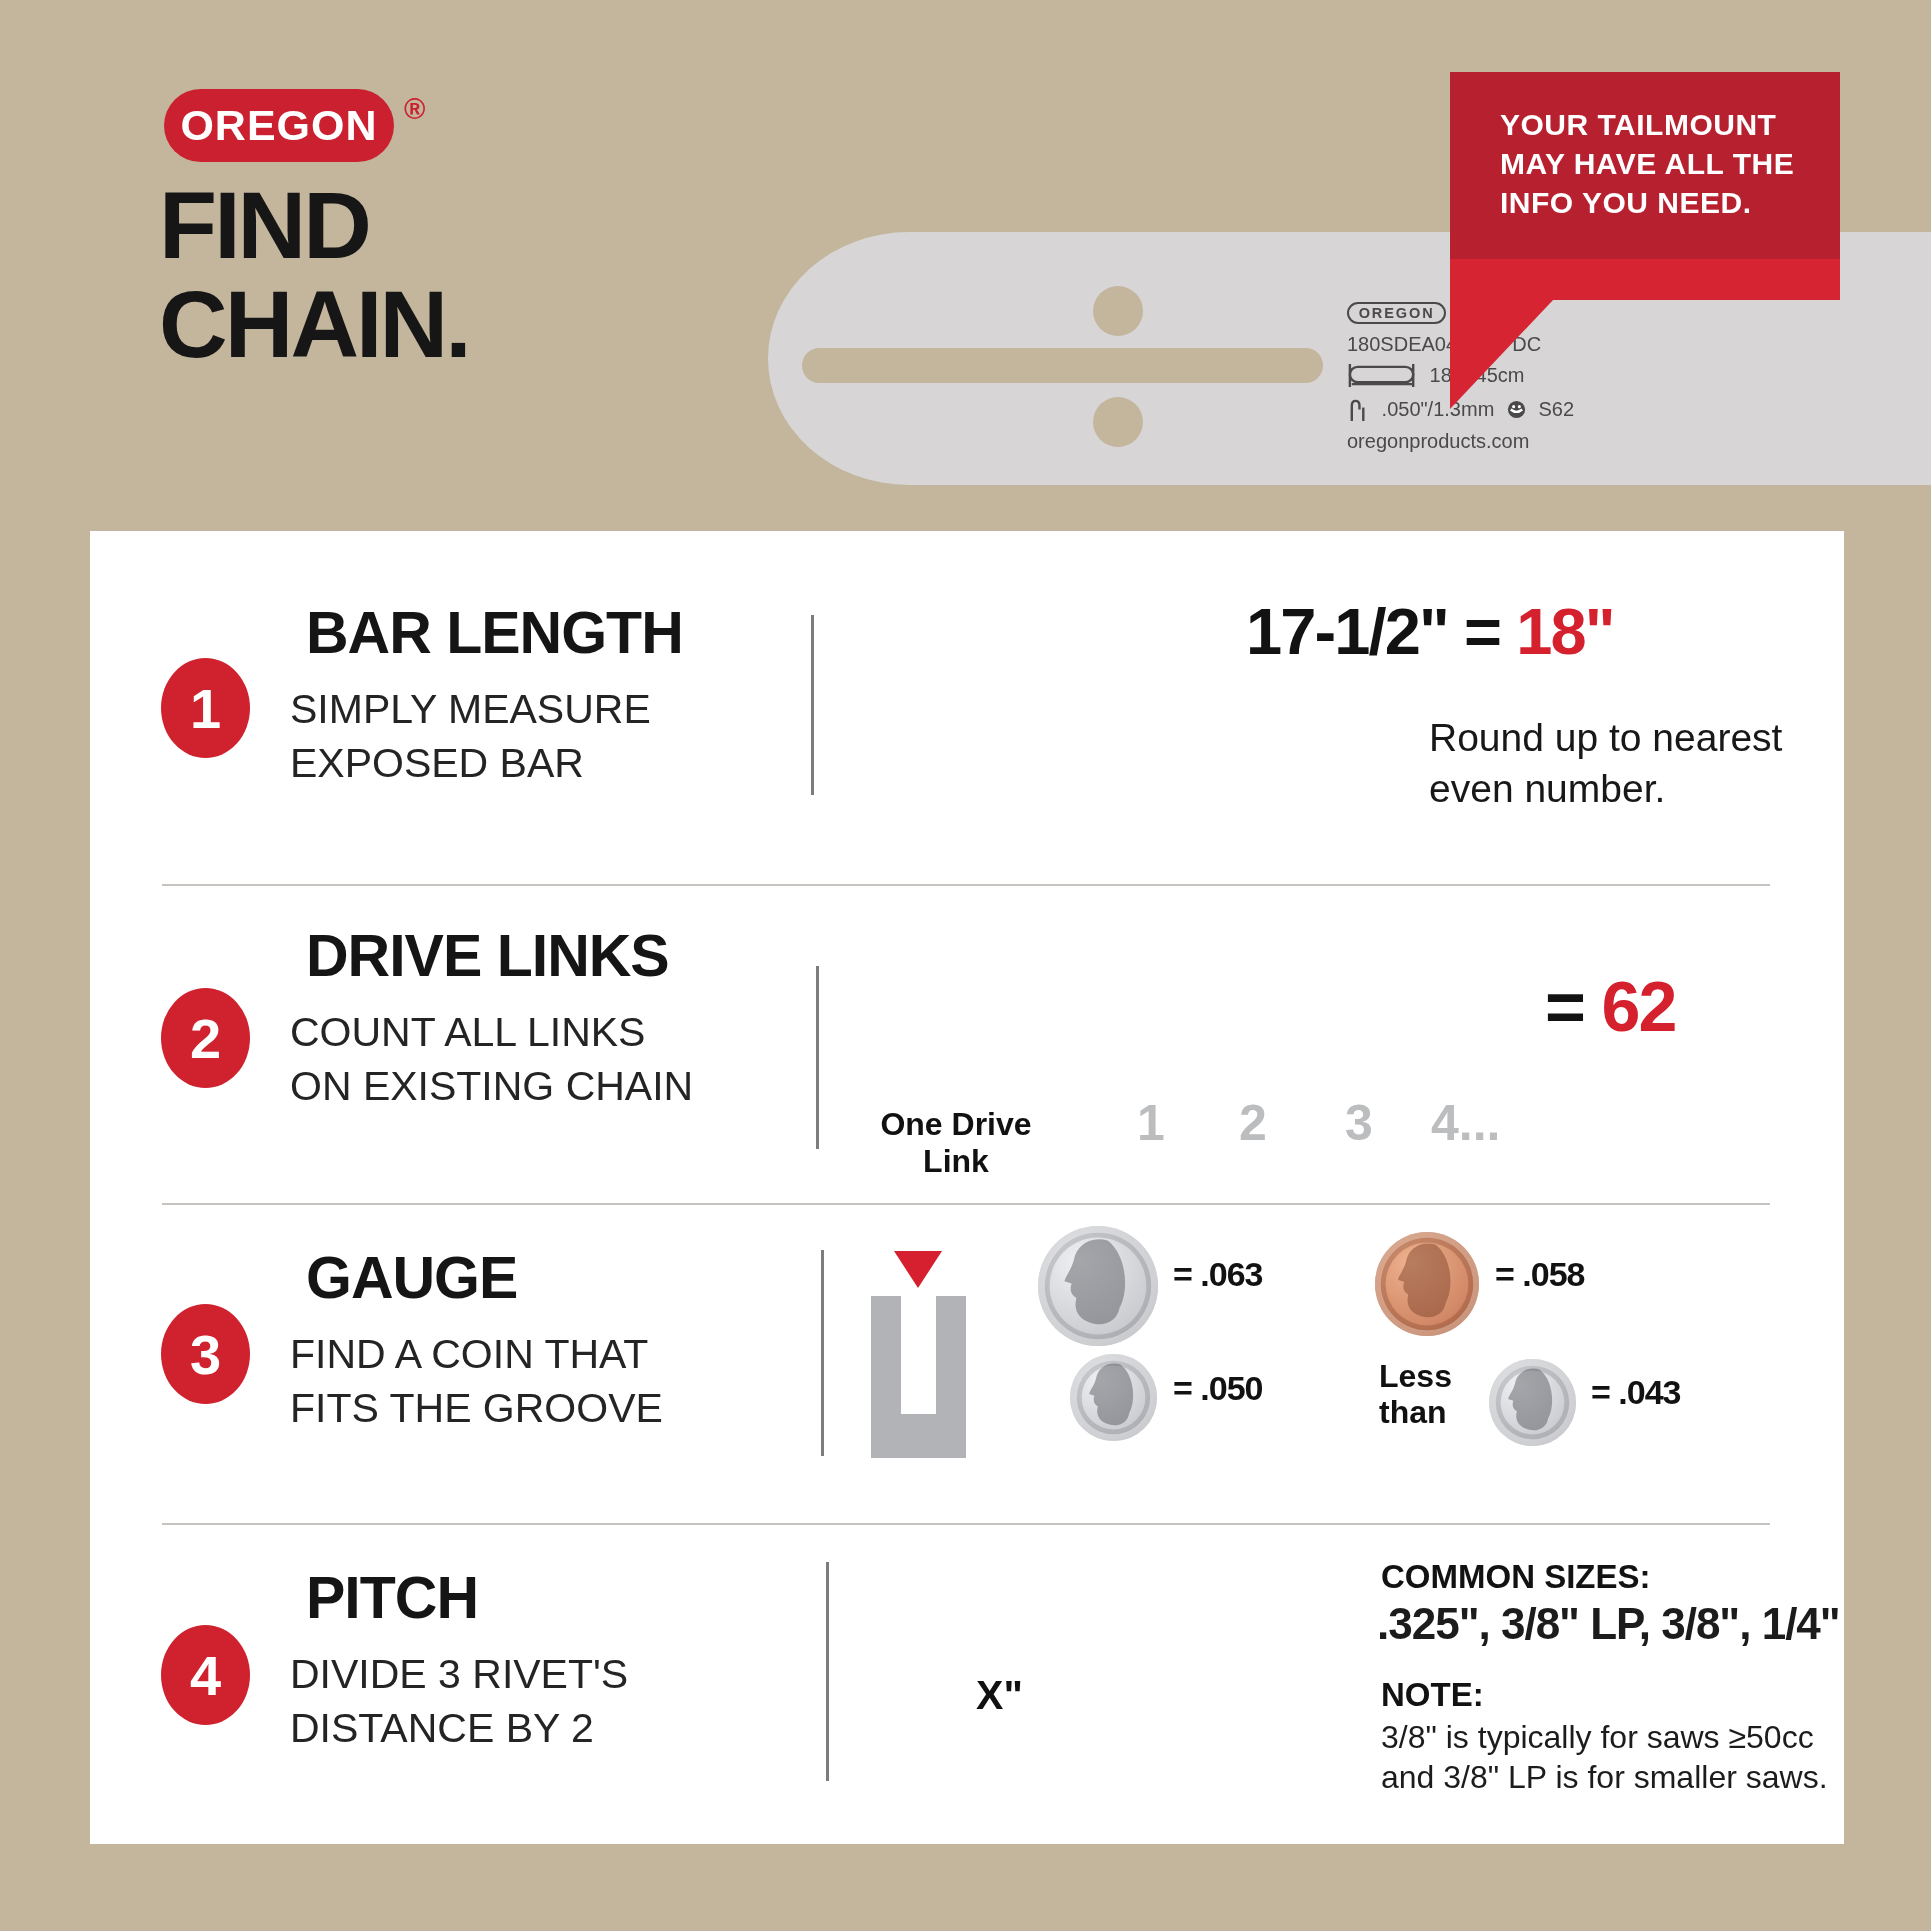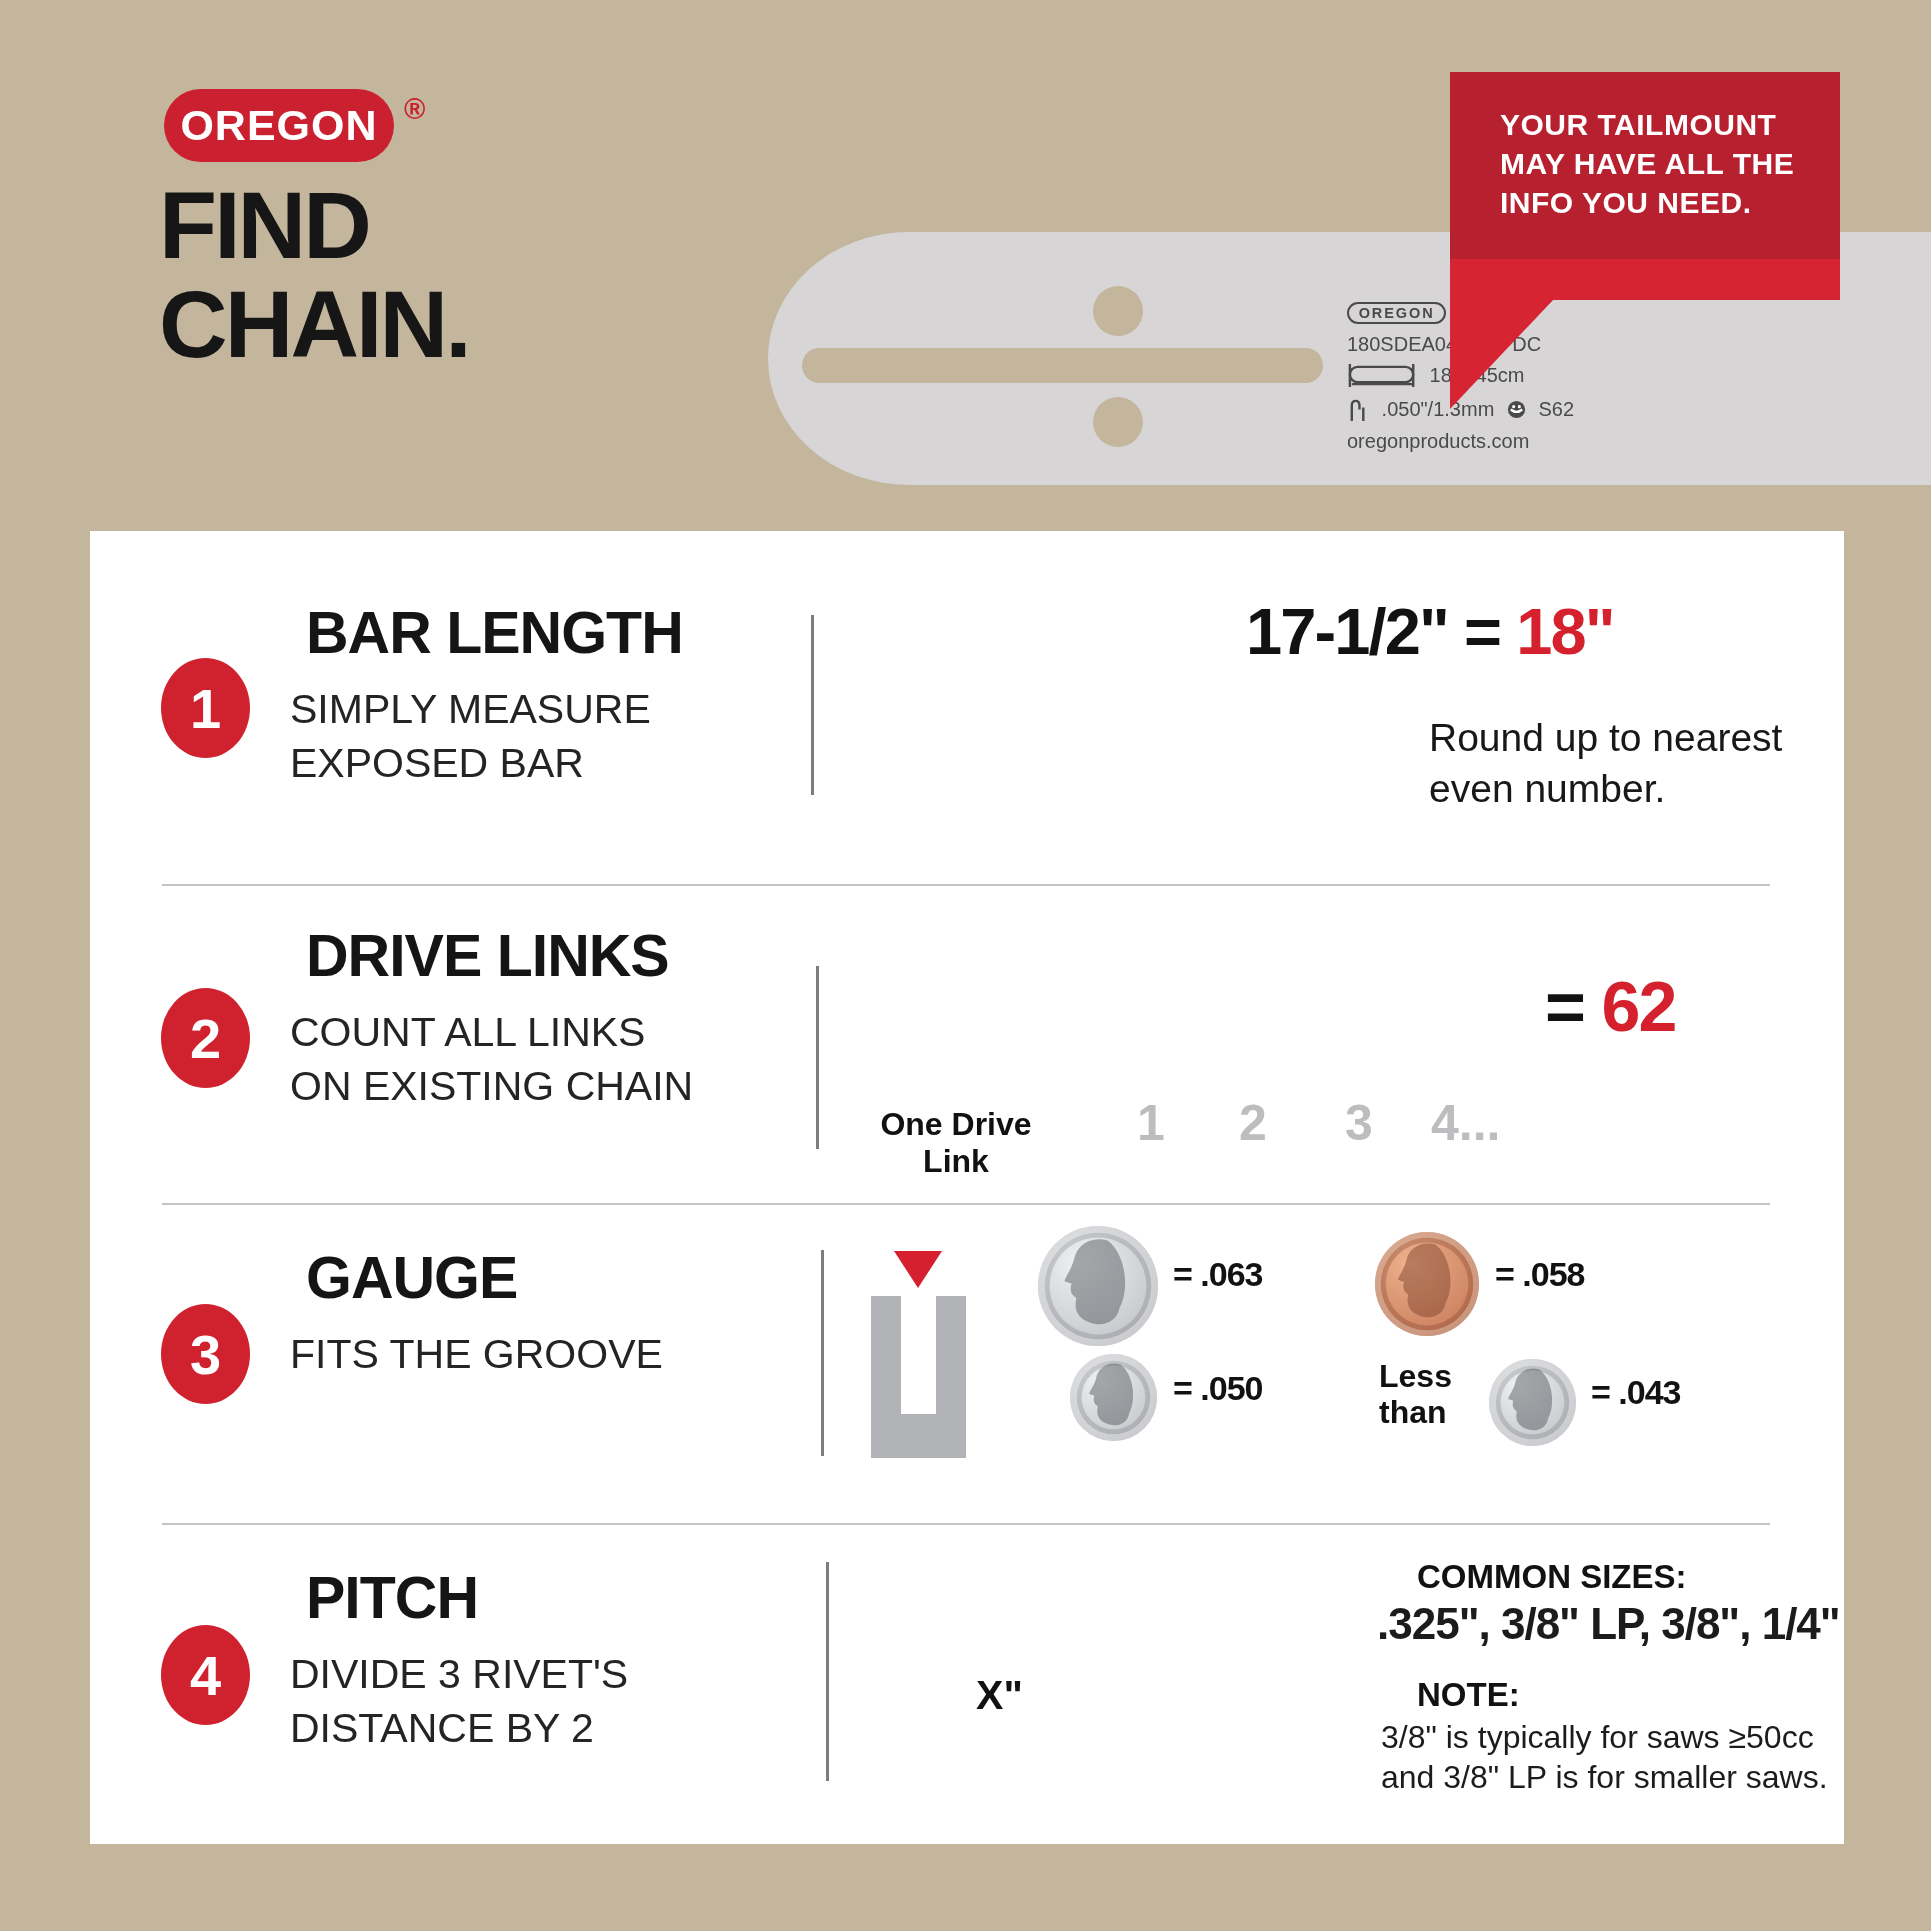--- a/index.html
+++ b/index.html
@@ -59,21 +59,21 @@
                box-shadow:inset 0 0 0 5.8px rgba(255,235,220,.35),inset 0 0 0 10.6px rgba(120,60,35,.3);}
   .coin svg{width:100%;height:100%;}
   .coinval{font-size:34px;font-weight:900;letter-spacing:-1px;color:#121212;z-index:3;white-space:nowrap;}
   .lessthan{font-size:32px;font-weight:800;color:#111;line-height:1.12;z-index:3;}
 
   .tri-down{width:0;height:0;border-left:24px solid transparent;border-right:24px solid transparent;
             border-top:37px solid #d6202f;z-index:3;}
   .uchannel{background:#b1b3b6;z-index:3;}
   .uslot{position:absolute;left:30px;top:0;width:35px;height:118px;background:#fff;}
 
-  .common-title{font-size:33px;font-weight:900;color:#121212;z-index:3;margin-left:36px;}
+  .common-title{font-size:33px;font-weight:900;color:#121212;z-index:3;}
   .common-sizes{font-size:44px;font-weight:700;letter-spacing:-1px;color:#1c1c1c;z-index:3;white-space:nowrap;}
   .note-small{font-size:32px;font-weight:500;color:#1c1c1c;line-height:1.25;z-index:3;}
   .xlabel{font-size:41px;font-weight:900;color:#111;z-index:4;text-align:center;}
   svg{display:block;}
 </style>
 </head>
 <body>
 
 <div id="canvas">
 
@@ -232,20 +232,21 @@
   <div class="abs bigval" style="left:1545px;top:967px;font-size:70px;">
     <span>=</span>
     <span class="red">62</span>
   </div>
 
   <div class="abs badge" style="left:161px;top:1304px;">
     <span>3</span>
   </div>
   <div class="abs step-title" style="left:290px;top:1244px;">GAUGE</div>
   <div class="abs step-desc" style="left:290px;top:1327px;">
+    <div>FIND A COIN THAT</div>
     <div>FITS THE GROOVE</div>
   </div>
 
   <div class="abs tri-down" style="left:894px;top:1251px;"></div>
   <div class="abs uchannel" style="left:871px;top:1296px;width:95px;height:162px;">
     <div class="uslot"></div>
   </div>
 
   <div class="abs coin silver" style="left:1038px;top:1226px;width:120px;height:120px;">
     <svg viewBox="0 0 100 100">

